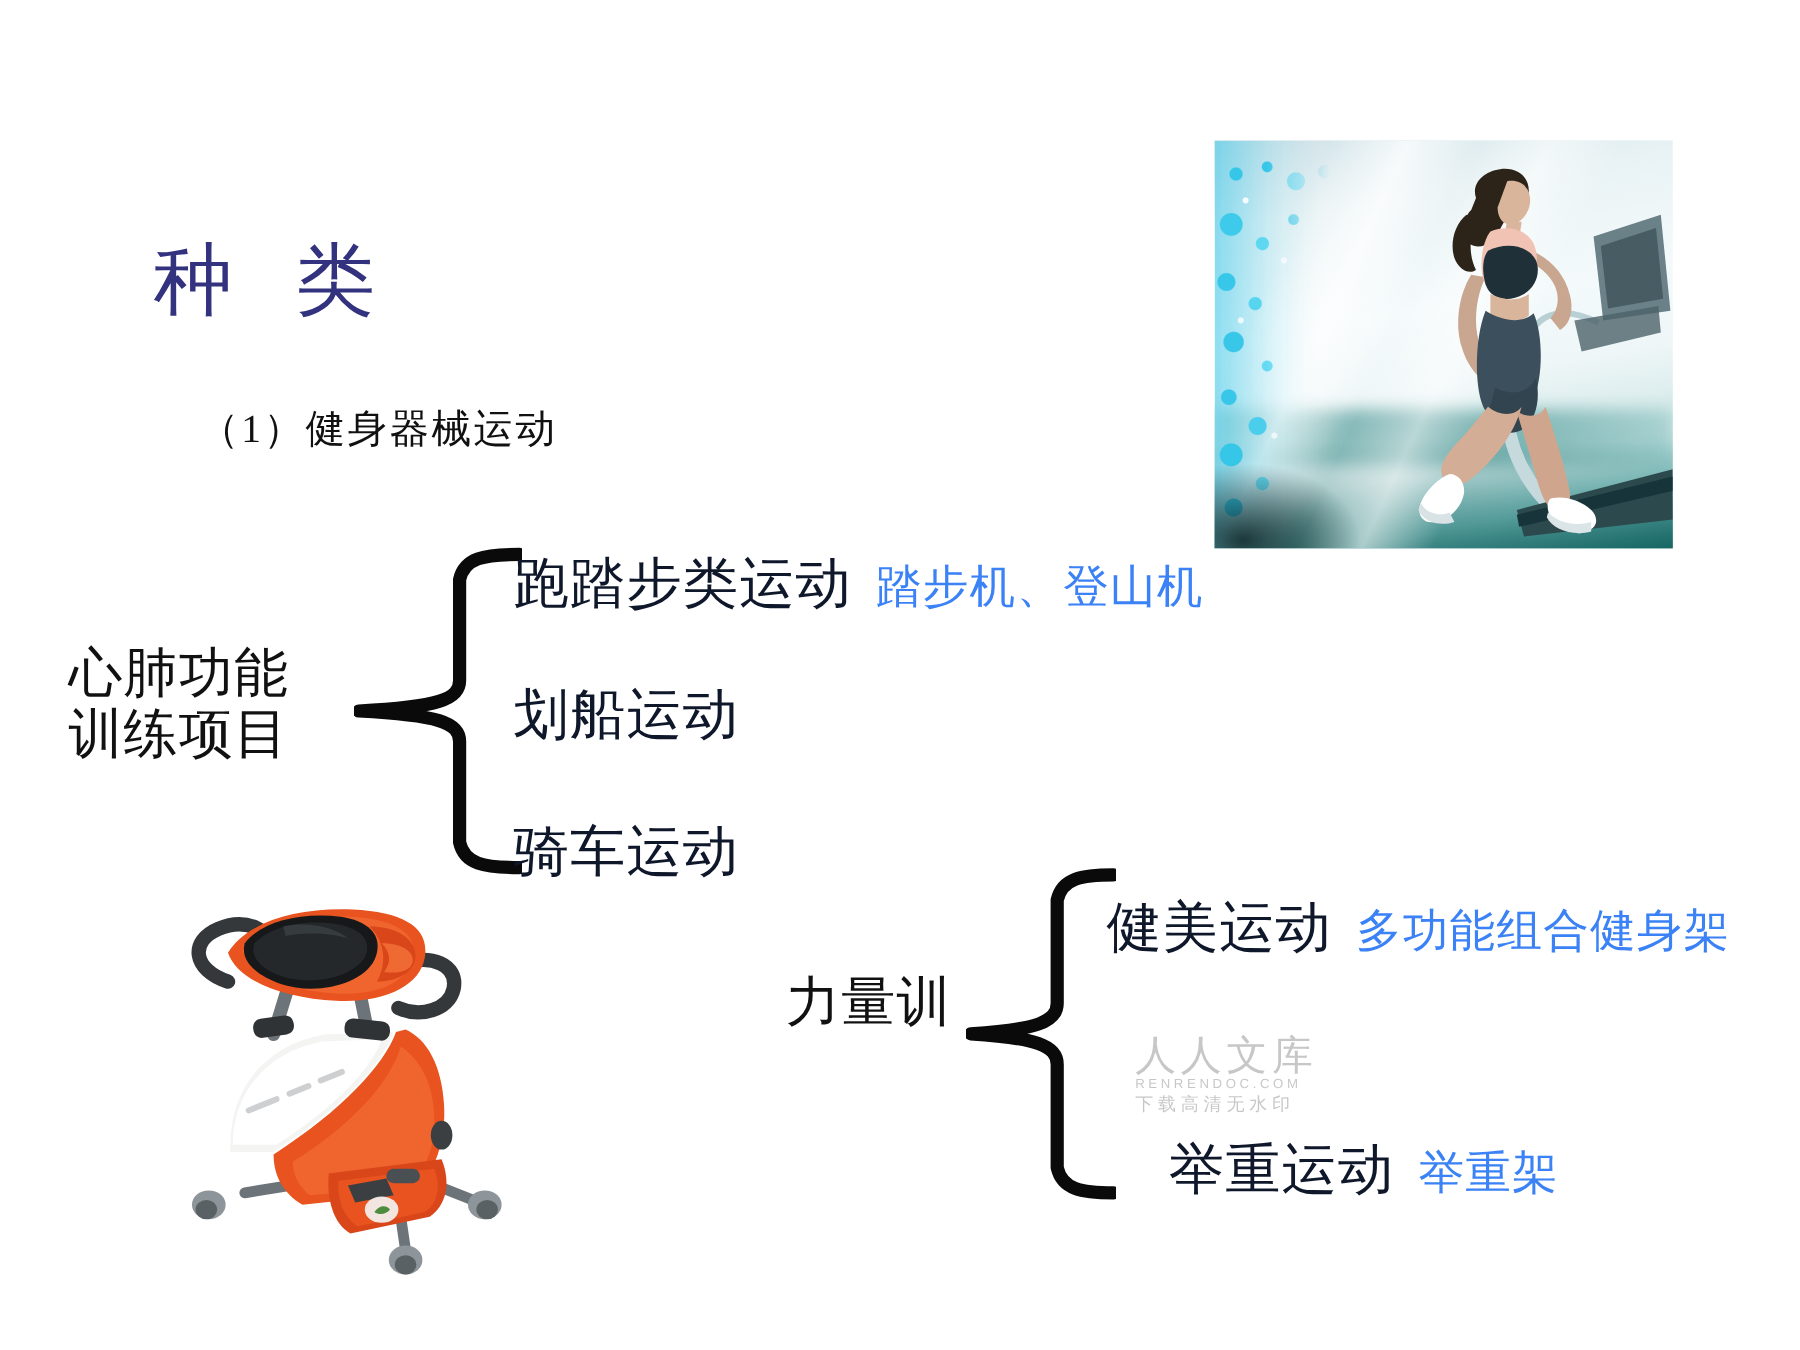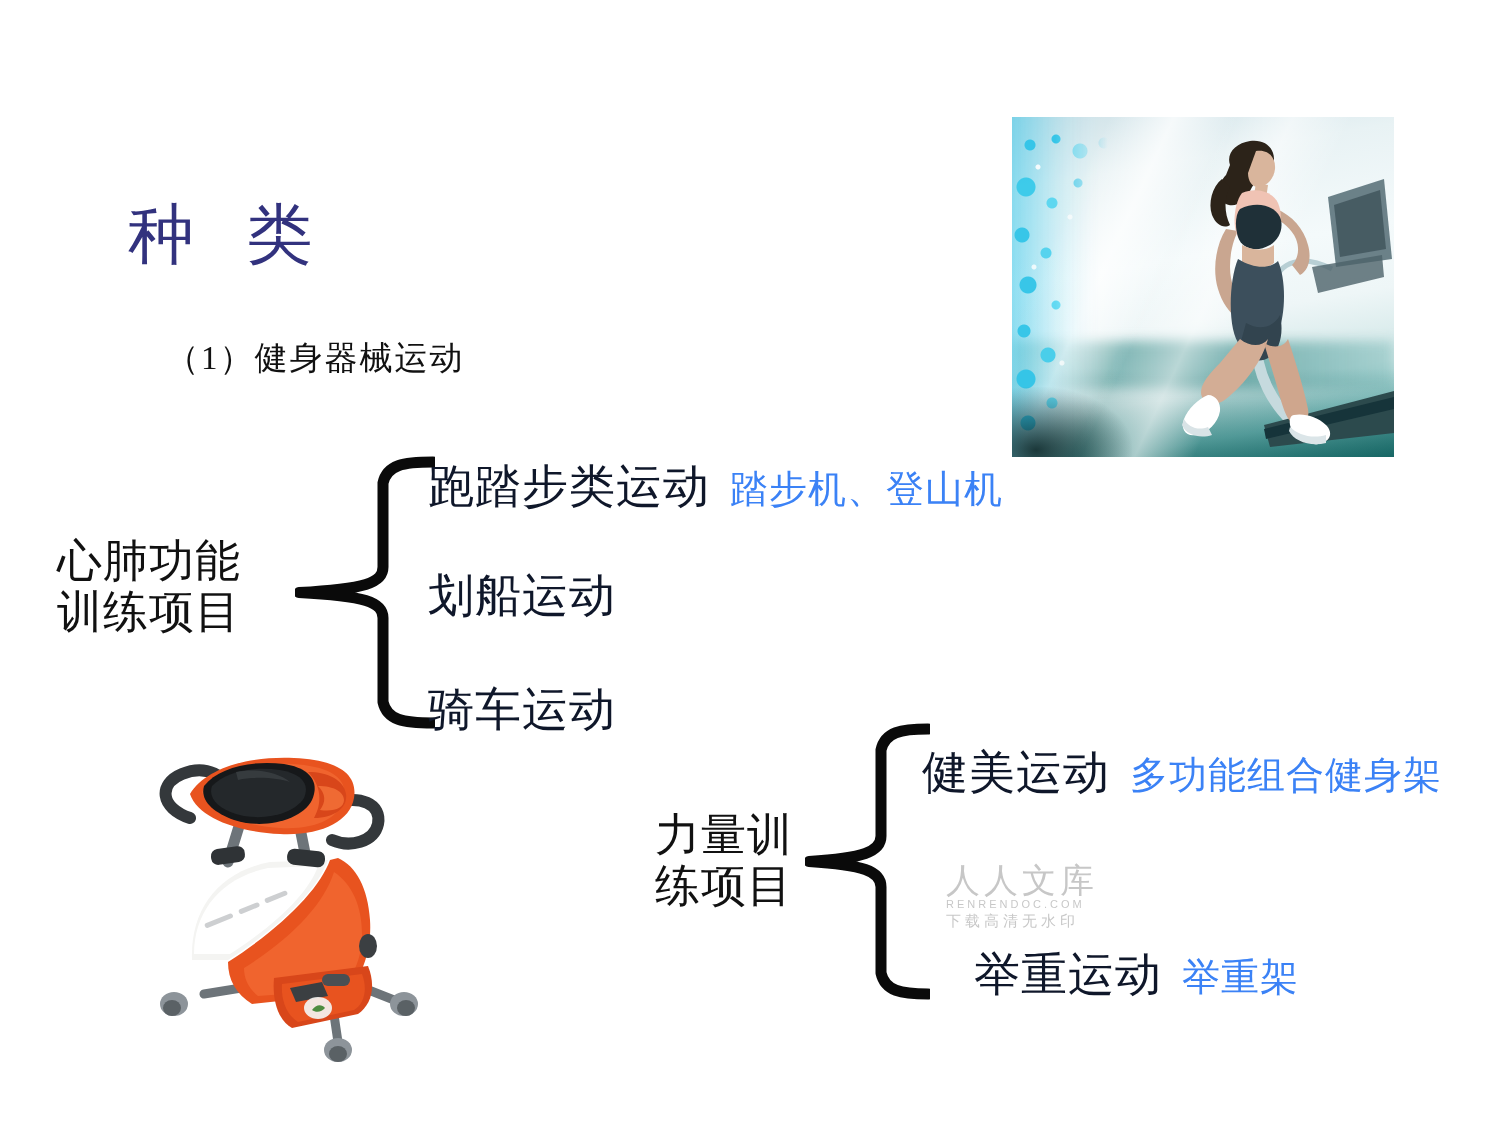--- a/index.html
+++ b/index.html
@@ -171,21 +171,20 @@
   <div class="branch-row" id="row-row">
     <span class="branch-main">划船运动</span>
   </div>
 
   <div class="branch-row" id="row-bike">
     <span class="branch-main">骑车运动</span>
   </div>
 
   <div class="group-label" id="strength-label">
     <div>力量训</div>
-    <div>练项目</div>
   </div>
 
   <div class="brace" id="brace-strength">
     <svg viewBox="0 0 125 280" width="125" height="280" aria-hidden="true">
       <path d="M123 7 C 96 7 80 10 76 28 L76 114 C 76 130 58 136 4 139.5
                C 58 143 76 149 76 165 L76 251 C 80 269 96 272 123 272" fill="none" stroke="#0a0a0a" stroke-width="11" stroke-linecap="round" stroke-linejoin="round"></path>
     </svg>
   </div>
 
   <div class="branch-row" id="row-fit">

